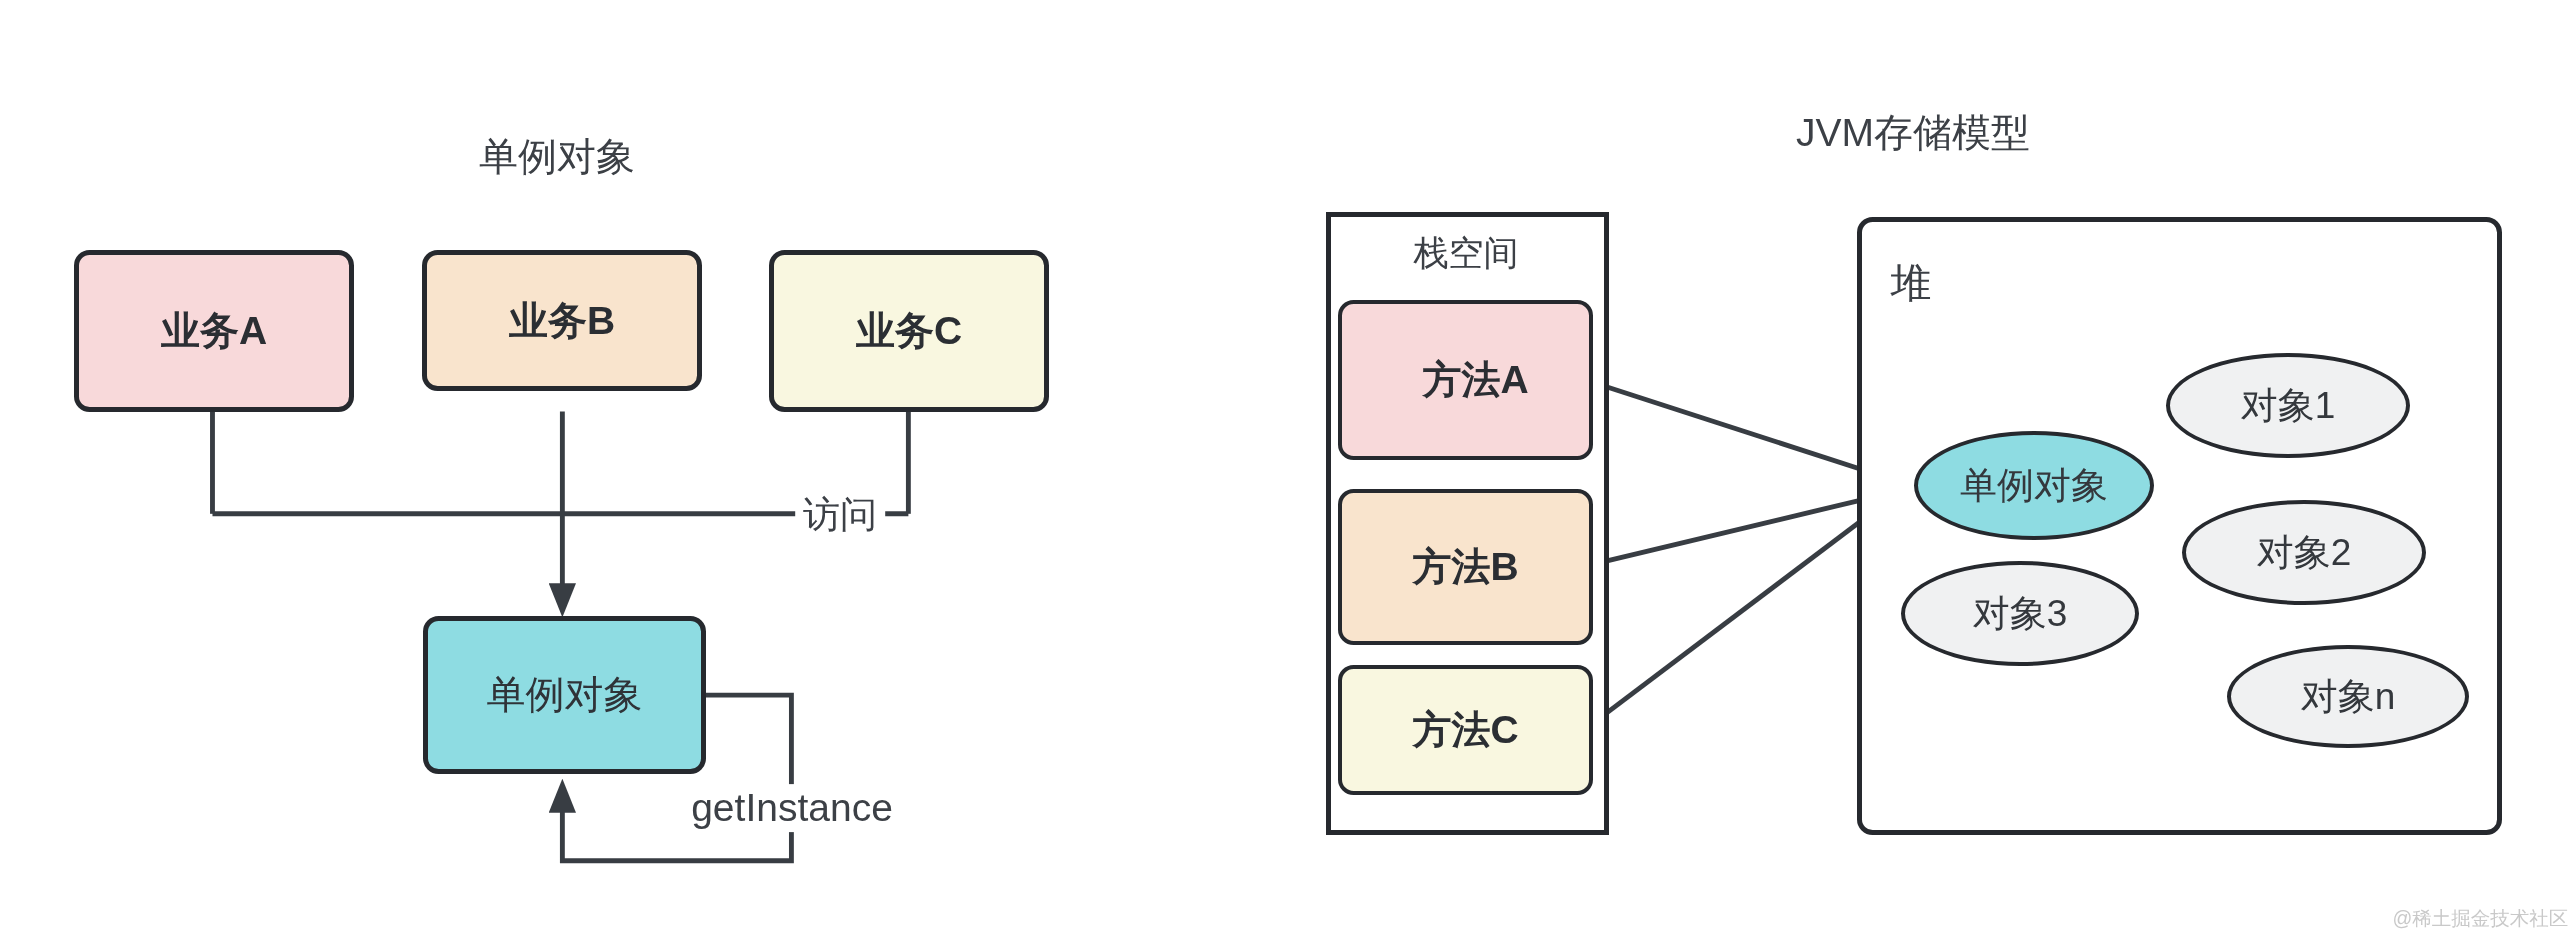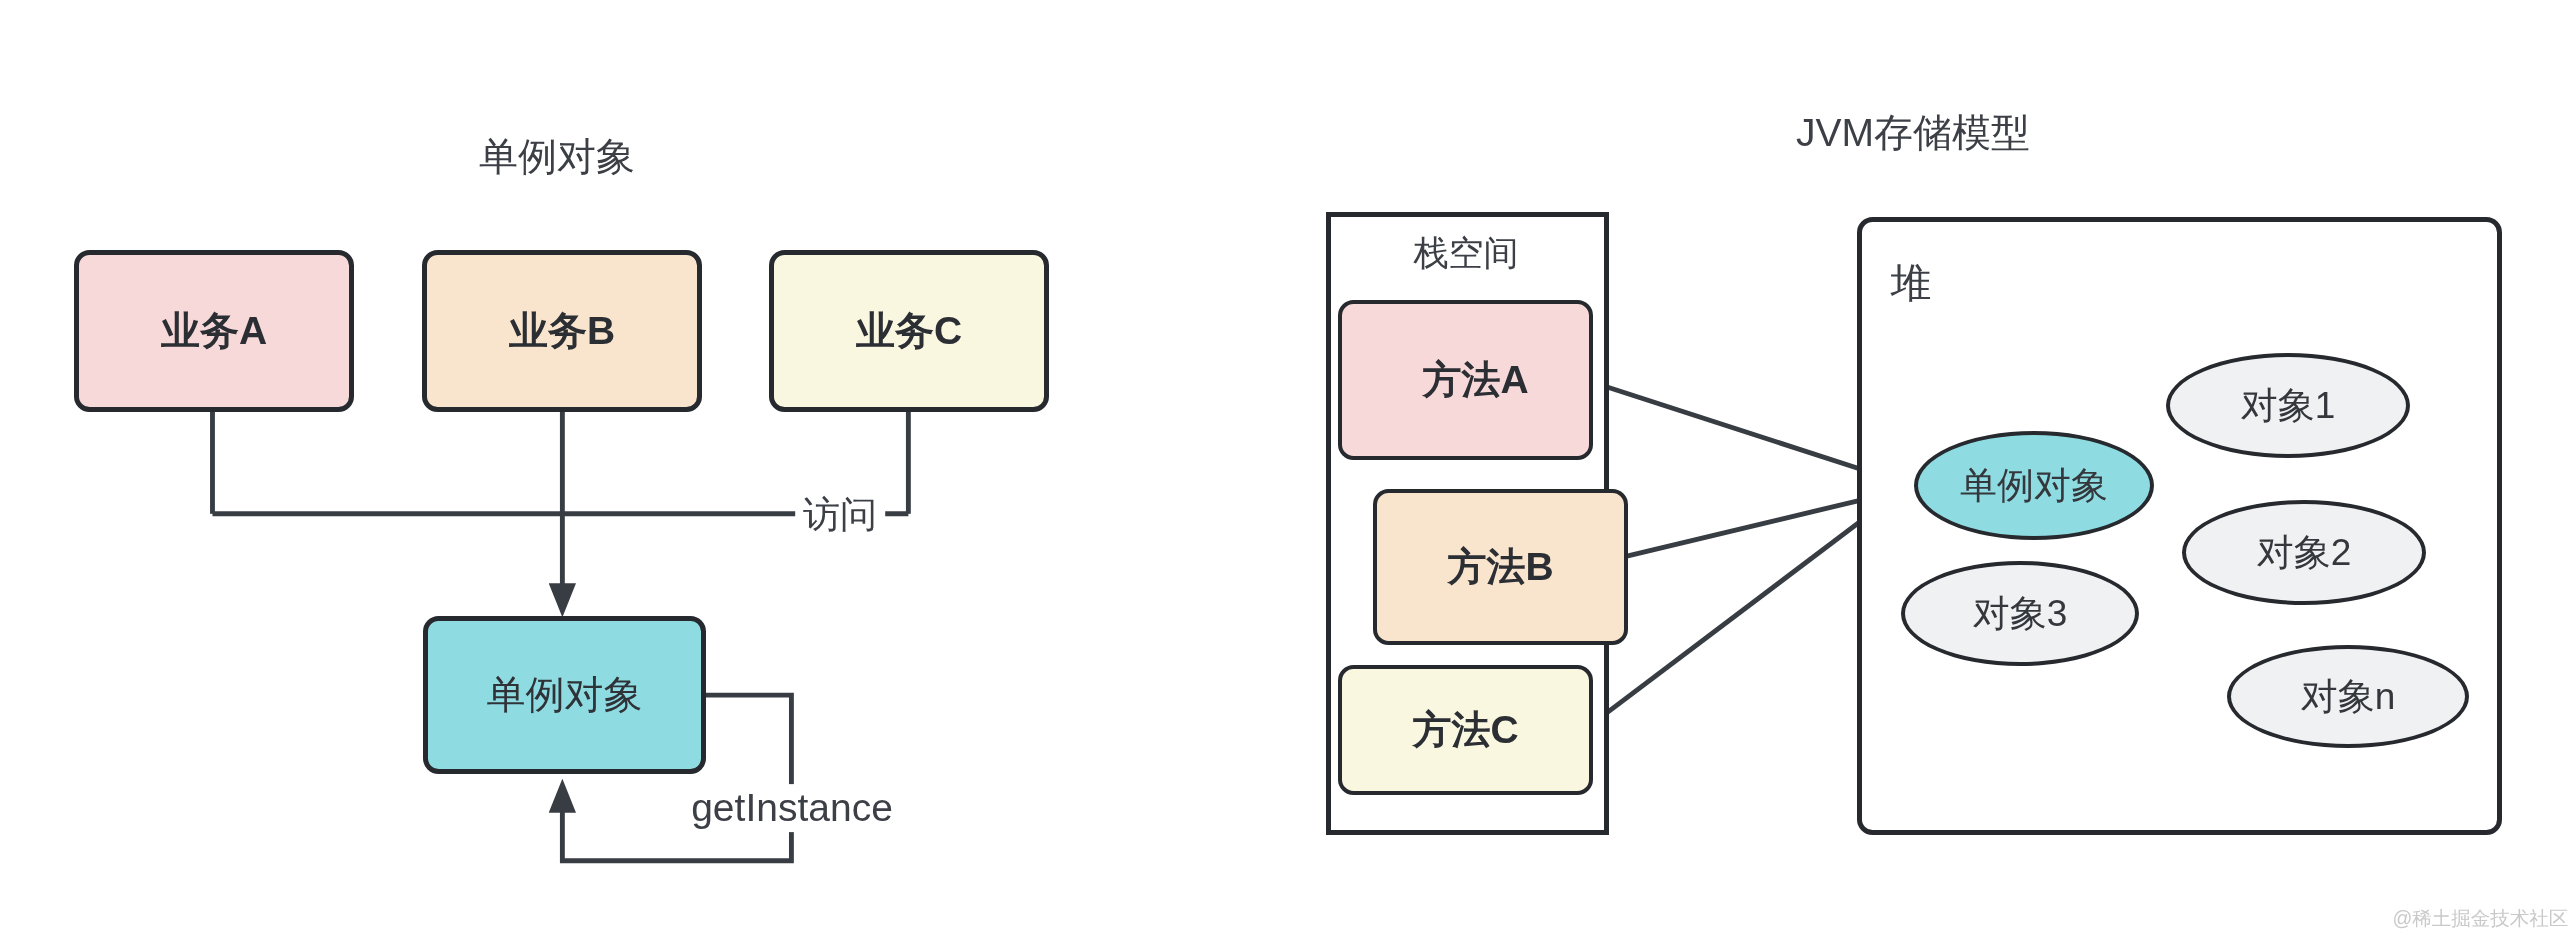--- a/index.html
+++ b/index.html
@@ -50,21 +50,21 @@
     <path class="ln" d="M1637 393 L1930 488" marker-end="url(#arr)"></path>
     <path class="ln" d="M1637 578 L1930 508" marker-end="url(#arr)"></path>
     <path class="ln" d="M1637 740 L1935 515" marker-end="url(#arr)"></path>
   </svg>
 
   <div class="title" style="left:557px;top:157px;">单例对象</div>
 
   <div class="node rbox pink" style="left:74px;top:250px;width:280px;height:162px;">
     <span>业务A</span>
   </div>
-  <div class="node rbox peach" style="left:422px;top:250px;width:280px;height:162px;">
+  <div class="node rbox peach" style="left:422px;top:250px;width:280px;height:141px;">
     <span>业务B</span>
   </div>
   <div class="node rbox cream" style="left:769px;top:250px;width:280px;height:162px;">
     <span>业务C</span>
   </div>
 
   <div class="line-label" style="left:824px;top:515px;margin-left:16px;">访问</div>
 
   <div class="node rbox tealfill singleton-rect" style="left:423px;top:616px;width:283px;height:158px;">
     <span>单例对象</span>
@@ -73,21 +73,21 @@
   <div class="line-label" style="left:792px;top:808px;font-size:39px;">getInstance</div>
 
   <div class="title" style="left:1913px;top:133px;">JVM存储模型</div>
 
   <div class="container-box" style="left:1326px;top:212px;width:283px;height:623px;"></div>
   <div class="inner-title" style="left:1466px;top:230px;font-family:Liberation Serif, serif;">栈空间</div>
 
   <div class="node mbox pink" style="left:1338px;top:300px;width:255px;height:160px;padding-left:20px;">
     <span>方法A</span>
   </div>
-  <div class="node mbox peach" style="left:1373px;top:489px;width:255px;height:156px;">
+  <div class="node mbox peach" style="left:1338px;top:489px;width:255px;height:156px;">
     <span>方法B</span>
   </div>
   <div class="node mbox cream" style="left:1338px;top:665px;width:255px;height:130px;">
     <span>方法C</span>
   </div>
 
   <div class="container-box heap" style="left:1857px;top:217px;width:645px;height:618px;"></div>
   <div class="inner-title" style="left:1911px;top:256px;font-size:41px;">堆</div>
 
   <div class="node ellipse tealfill" style="left:1914px;top:431px;width:240px;height:109px;">

